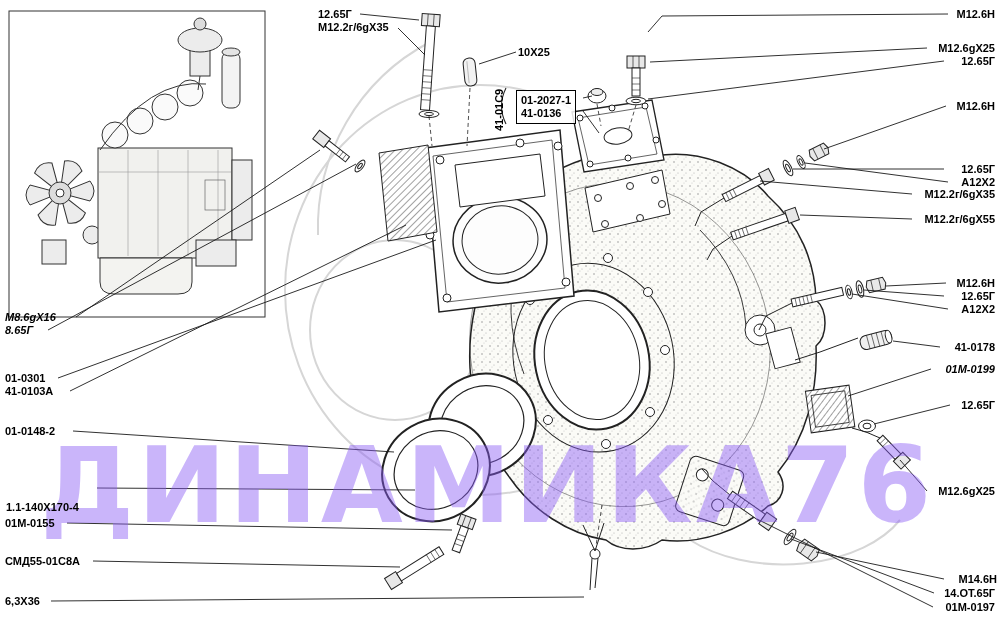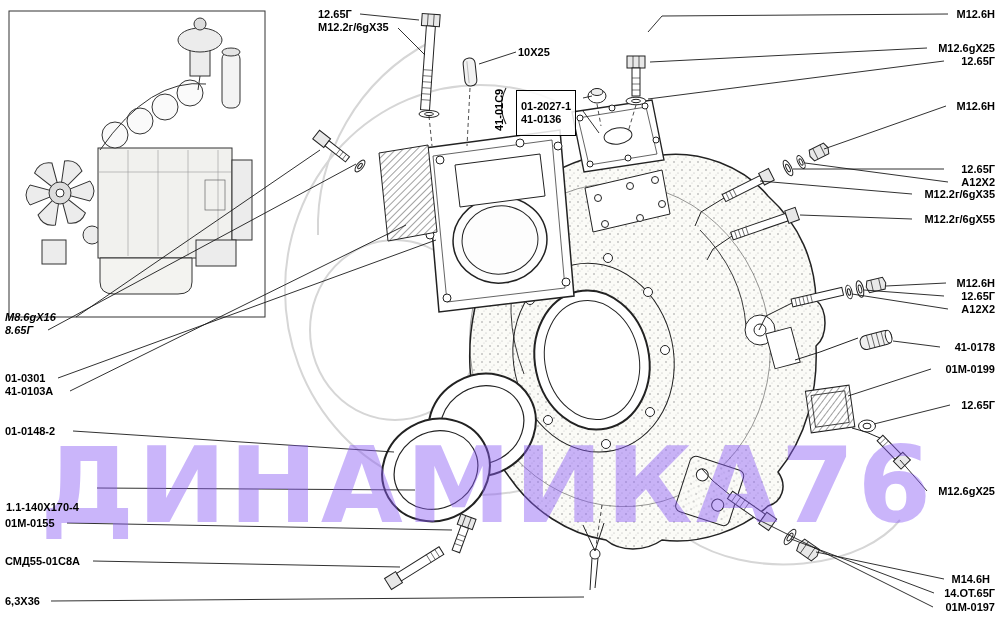--- a/index.html
+++ b/index.html
@@ -5,21 +5,21 @@
   html,body{margin:0;padding:0;background:#fff;}
   .stage{position:relative;width:1000px;height:626px;background:#fff;overflow:hidden;
          font-family:"Liberation Sans",sans-serif;}
   .stage svg{position:absolute;left:0;top:0;z-index:1;}
   .watermark{position:absolute;left:0;top:424px;width:100%;text-align:left;
              font-family:"DejaVu Sans",sans-serif;font-weight:bold;font-size:106px;
              letter-spacing:3px;color:#8b5cf6;opacity:.45;z-index:3;pointer-events:none;
              white-space:nowrap;margin-left:40px;}
   .label-layer{position:absolute;left:0;top:0;width:1000px;height:514px;z-index:4;pointer-events:none;}
   .plabel{position:absolute;font:600 11px/13px "Liberation Sans",sans-serif;color:#000;white-space:nowrap;}
-  .plabel.boxed{border:1px solid #000;padding:9px 4px;background:rgba(255,255,255,.85);}
+  .plabel.boxed{border:1px solid #000;padding:3px 4px;background:rgba(255,255,255,.85);}
   .plabel.vertical{transform:rotate(-90deg);transform-origin:0 0;}
 </style>
 </head>
 <body>
 
 <div class="stage">
 
 <svg width="1000" height="626" viewBox="0 0 1000 626">
   <defs>
     <pattern id="stipple" width="8" height="8" patternUnits="userSpaceOnUse">
@@ -415,30 +415,30 @@
       </div>
       <div class="plabel" style="right: 5px; text-align: right; top: 290px;">
         <div>12.65Г</div>
       </div>
       <div class="plabel" style="right: 5px; text-align: right; top: 303px;">
         <div>А12Х2</div>
       </div>
       <div class="plabel" style="right: 5px; text-align: center; top: 341px;">
         <div>41-0178</div>
       </div>
-      <div class="plabel" style="right: 5px; text-align: right; top: 363px;">
+      <div class="plabel" style="right: 5px; text-align: right; top: 363px; font-style: italic;">
         <div>01М-0199</div>
       </div>
       <div class="plabel" style="right: 5px; text-align: right; top: 399px;">
         <div>12.65Г</div>
       </div>
       <div class="plabel" style="right: 5px; text-align: right; top: 485px;">
         <div>М12.6gХ25</div>
       </div>
-      <div class="plabel" style="right: 10px; top: 573px;">
+      <div class="plabel" style="right: 3px; top: 573px;">
         <div>М14.6Н</div>
       </div>
       <div class="plabel" style="right: 5px; text-align: right; top: 587px;">
         <div>14.ОТ.65Г</div>
       </div>
       <div class="plabel" style="right: 5px; text-align: right; top: 601px; padding-left: 24px;">
         <div>01М-0197</div>
       </div>
       <div class="plabel" style="left: 5px; top: 311px; font-style: italic;">
         <div>М8.6gХ16</div>

